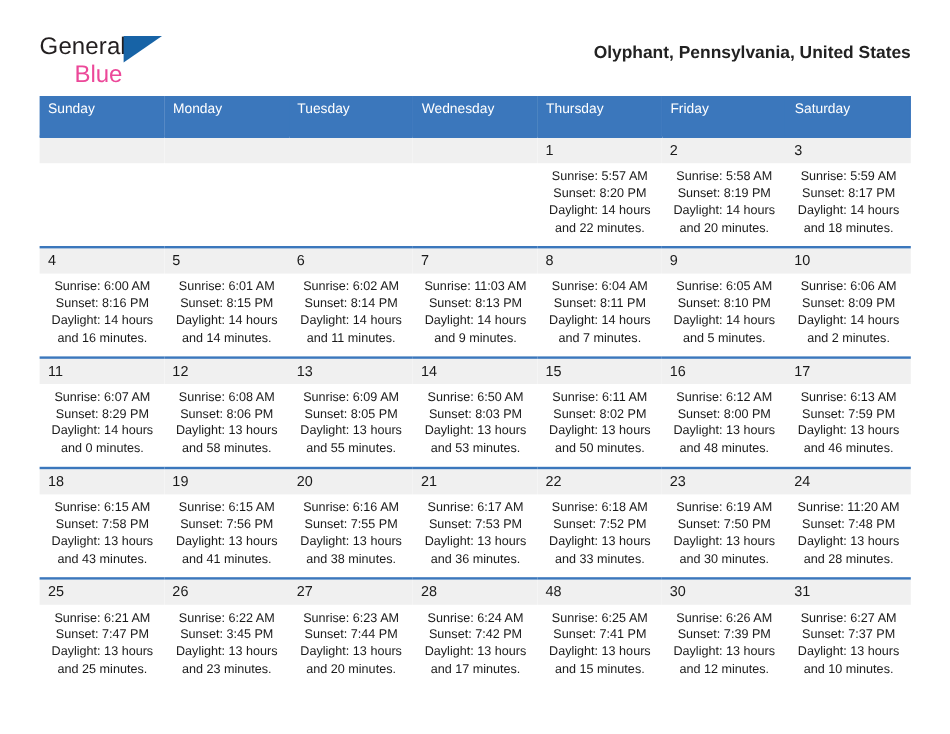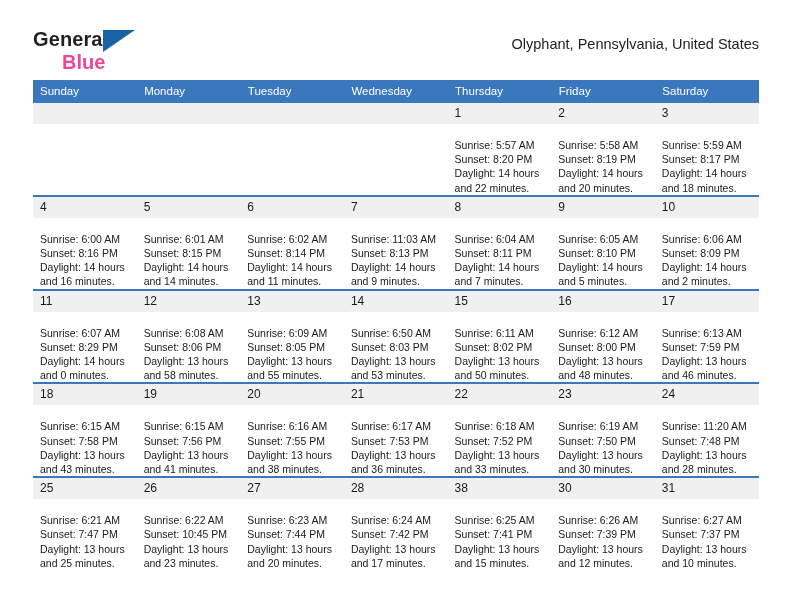--- a/index.html
+++ b/index.html
@@ -30,21 +30,20 @@
     justify-content: space-between;
     padding-top: 26px;
     height: 72px;
     box-sizing: border-box;
   }
 
   .brand {
     position: relative;
     width: 120px;
     padding-top: 2px;
-    font-weight: bold;
   }
   .brand-row1 {
     display: block;
     font-size: 20px;
     line-height: 22px;
     color: #231f20;
     letter-spacing: 0.1px;
     position: relative;
     z-index: 1;
   }
@@ -76,38 +75,38 @@
     line-height: 32px;
     color: #222222;
     font-weight: normal;
     margin: 0;
   }
   .cal-subtitle {
     font-size: 14.5px;
     line-height: 20px;
     color: #222222;
     margin: 8px 0 0 0;
-    font-weight: normal;
+    font-weight: bold;
   }
 
   
   .calendar {
     width: 726px;
     border-collapse: collapse;
     table-layout: fixed;
     margin-top: 8px;
   }
 
   .calendar th {
     background: #3b77bc;
     color: #ffffff;
     font-size: 11.5px;
     font-weight: normal;
     text-align: left;
-    padding: 5px 0 4px 7px;
+    padding: 5px 0 16px 7px;
     height: 20px;
     box-sizing: border-box;
     border-right: 1px solid #3b77bc;
   }
 
   .calendar td {
     vertical-align: top;
     padding: 0;
     height: 90px;
     border-top: 2px solid #3b77bc;
@@ -127,24 +126,25 @@
     color: #1a1a1a;
     padding: 2px 0 3px 7px;
     height: 21px;
     box-sizing: border-box;
   }
   .daynum.empty {
     color: transparent;
   }
 
   .info {
-    padding: 14px 6px 0 7px;
+    padding: 4px 6px 0 7px;
     font-size: 10.5px;
     line-height: 14.2px;
     color: #1a1a1a;
+    text-align: center;
   }
   .info span {
     display: block;
     white-space: nowrap;
   }
 </style>
 </head>
 <body>
 
 <div class="page">
@@ -478,21 +478,21 @@
                 <span>Daylight: 13 hours</span>
                 <span>and 25 minutes.</span>
               </div>
             </div>
           </td>
           <td>
             <div class="cell-inner">
               <span class="daynum">26</span>
               <div class="info">
                 <span>Sunrise: 6:22 AM</span>
-                <span>Sunset: 10:45 PM</span>
+                <span>Sunset: 3:45 PM</span>
                 <span>Daylight: 13 hours</span>
                 <span>and 23 minutes.</span>
               </div>
             </div>
           </td>
           <td>
             <div class="cell-inner">
               <span class="daynum">27</span>
               <div class="info">
                 <span>Sunrise: 6:23 AM</span>
@@ -508,21 +508,21 @@
               <div class="info">
                 <span>Sunrise: 6:24 AM</span>
                 <span>Sunset: 7:42 PM</span>
                 <span>Daylight: 13 hours</span>
                 <span>and 17 minutes.</span>
               </div>
             </div>
           </td>
           <td>
             <div class="cell-inner">
-              <span class="daynum">38</span>
+              <span class="daynum">48</span>
               <div class="info">
                 <span>Sunrise: 6:25 AM</span>
                 <span>Sunset: 7:41 PM</span>
                 <span>Daylight: 13 hours</span>
                 <span>and 15 minutes.</span>
               </div>
             </div>
           </td>
           <td>
             <div class="cell-inner">

